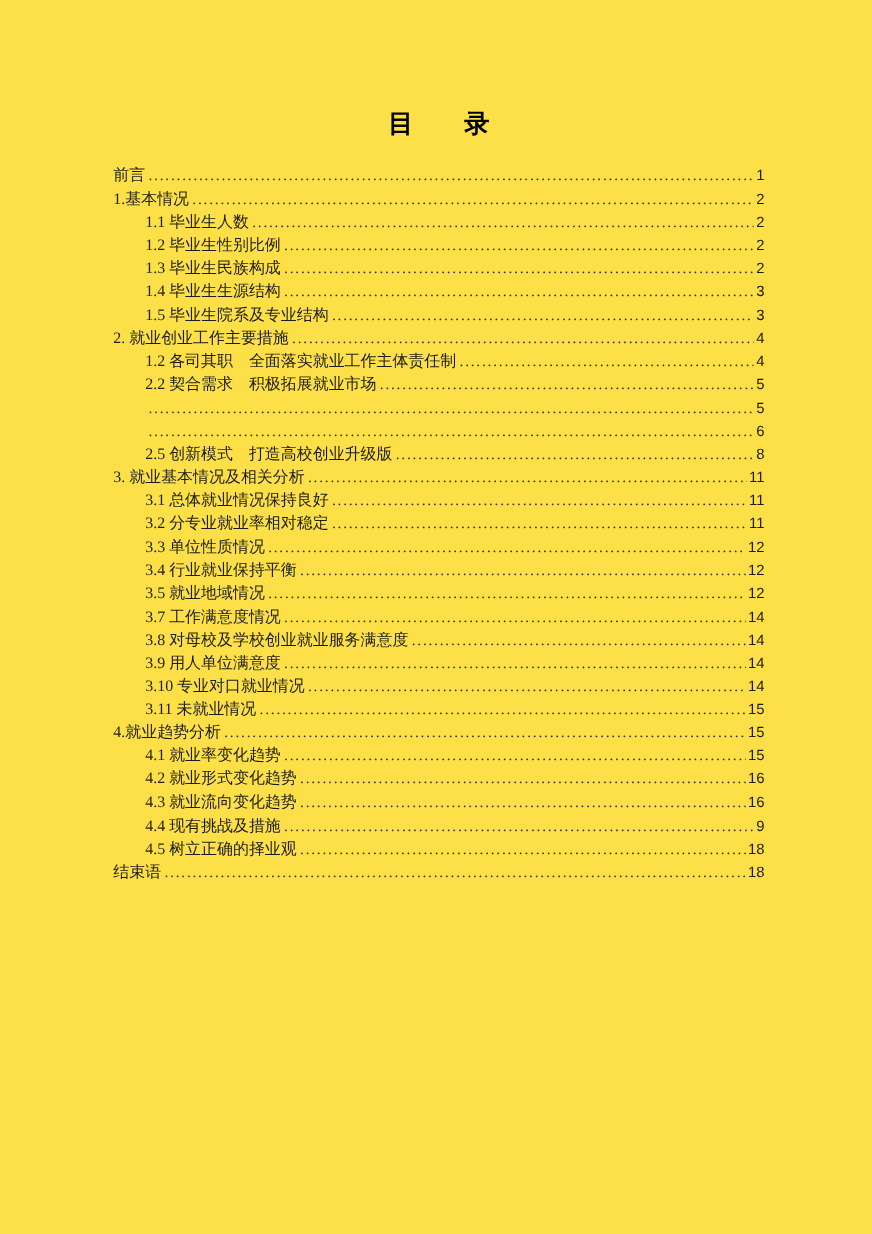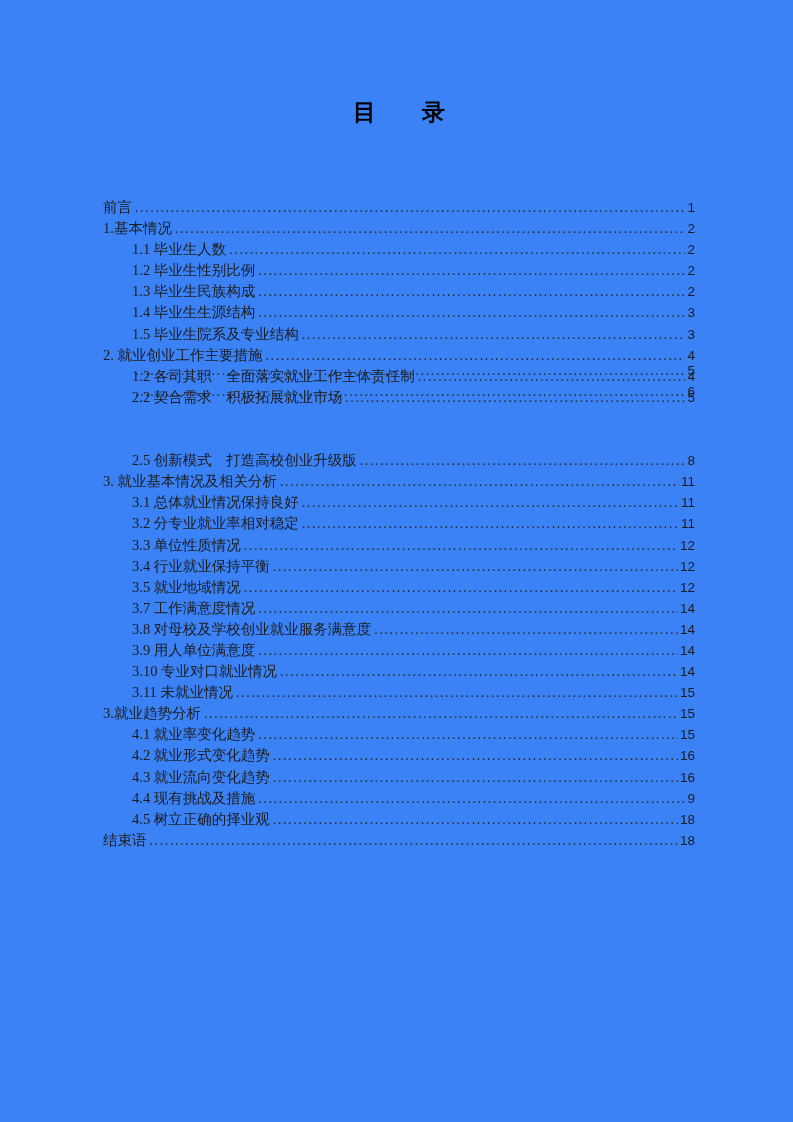--- a/index.html
+++ b/index.html
@@ -1,20 +1,20 @@
 <!DOCTYPE html>
 <html><head>
 <meta charset="utf-8">
 <style>
   html, body { margin: 0; padding: 0; background: #ffffff; }
   .page {
     position: relative;
     width: 793px;
     height: 1122px;
-    background: #3b82f6;
+    background: #fde047;
     overflow: hidden;
     font-family: "Liberation Serif", "DejaVu Serif", serif;
     color: #1c1c1c;
   }
   .content {
     position: absolute;
     left: 103px;
     top: 94px;
     width: 592px;
   }
@@ -31,21 +31,21 @@
   .row {
     display: flex;
     align-items: baseline;
     height: 21.1px;
     line-height: 21.1px;
     font-size: 14.5px;
     white-space: nowrap;
     cursor: pointer;
   }
   .row.sub { padding-left: 29px; }
-  .lbl { flex: 0 0 auto; margin-top: 48px; }
+  .lbl { flex: 0 0 auto; }
   .dots {
     flex: 1 1 auto;
     overflow: hidden;
     margin: 0 2px 0 3px;
     color: #2a2a2a;
   }
   .dots::before {
     content: "........................................................................................................................................................................";
     font-size: 14px;
     letter-spacing: 1.6px;
@@ -201,21 +201,21 @@
     <span class="pg">14</span>
   </div>
 
   <div class="row sub">
     <span class="lbl">3.11 未就业情况</span>
     <span class="dots"></span>
     <span class="pg">15</span>
   </div>
 
   <div class="row">
-    <span class="lbl">3.就业趋势分析</span>
+    <span class="lbl">4.就业趋势分析</span>
     <span class="dots"></span>
     <span class="pg">15</span>
   </div>
 
   <div class="row sub">
     <span class="lbl">4.1 就业率变化趋势</span>
     <span class="dots"></span>
     <span class="pg">15</span>
   </div>
 

